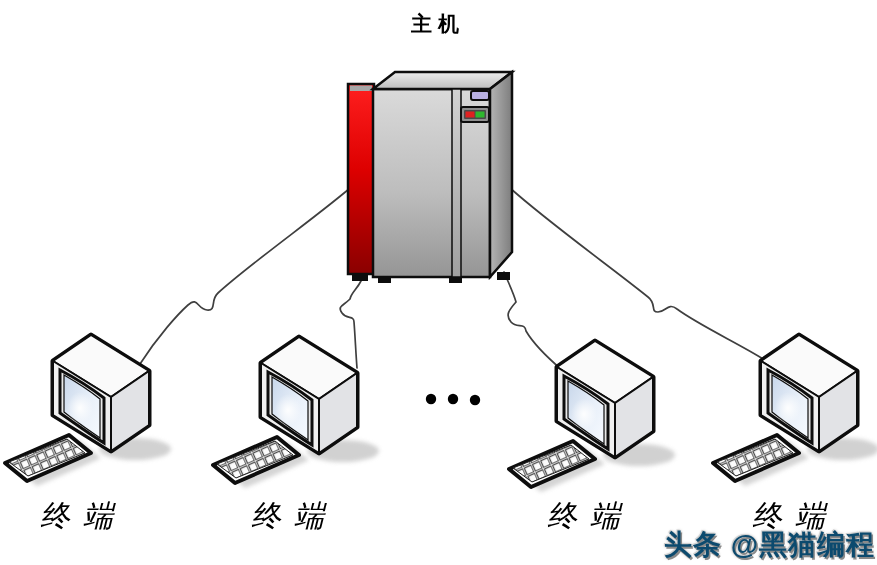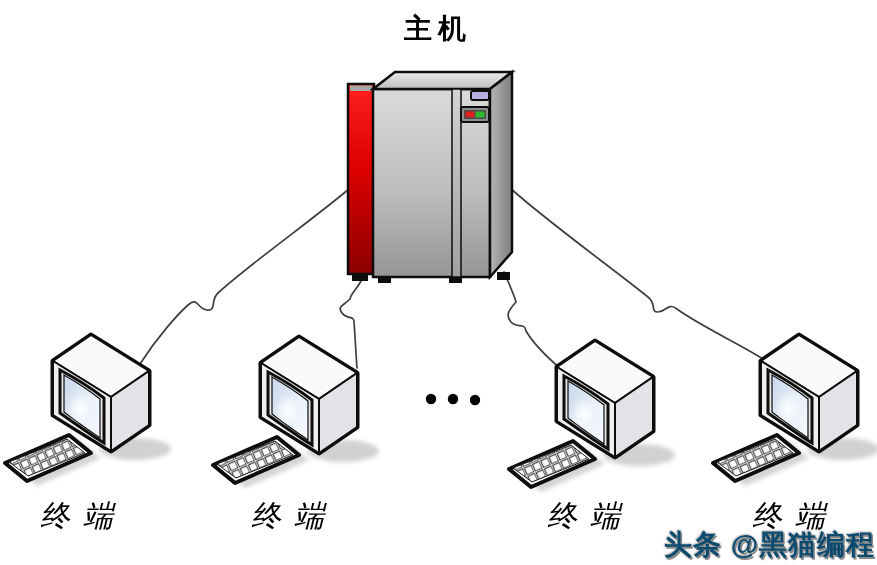--- a/index.html
+++ b/index.html
@@ -2,21 +2,21 @@
 <html><head>
 <meta charset="utf-8">
 <style>
   html,body{margin:0;padding:0;background:#fff;}
   .canvas{
     position:relative;width:877px;height:565px;background:#ffffff;overflow:hidden;
     font-family:"Liberation Serif","DejaVu Serif",serif;
   }
   .canvas svg.layer{position:absolute;left:0;top:0;}
   .lbl{position:absolute;color:#000;white-space:nowrap;}
-  .host-label{left:390px;top:10px;width:96px;text-align:center;font-size:28px;font-weight:600;letter-spacing:6px;}
+  .host-label{left:390px;top:10px;width:96px;text-align:center;font-size:21px;font-weight:600;letter-spacing:6px;}
   .terminal-label{top:496px;width:110px;text-align:center;font-size:30px;font-weight:500;letter-spacing:13px;font-style:italic;}
   .t1{left:28px;} .t2{left:239px;} .t3{left:535px;} .t4{left:740px;}
   .watermark{
     right:2px;top:526px;font-size:28px;font-weight:700;letter-spacing:1px;color:#0c4a6e;
     font-family:"Liberation Sans","DejaVu Sans",sans-serif;
     text-shadow:1.5px 1.5px 0 #8a8a8a,-1px -1px 0 #cfcfcf,0 0 3px rgba(0,0,0,.38);
   }
 </style>
 </head>
 <body>

